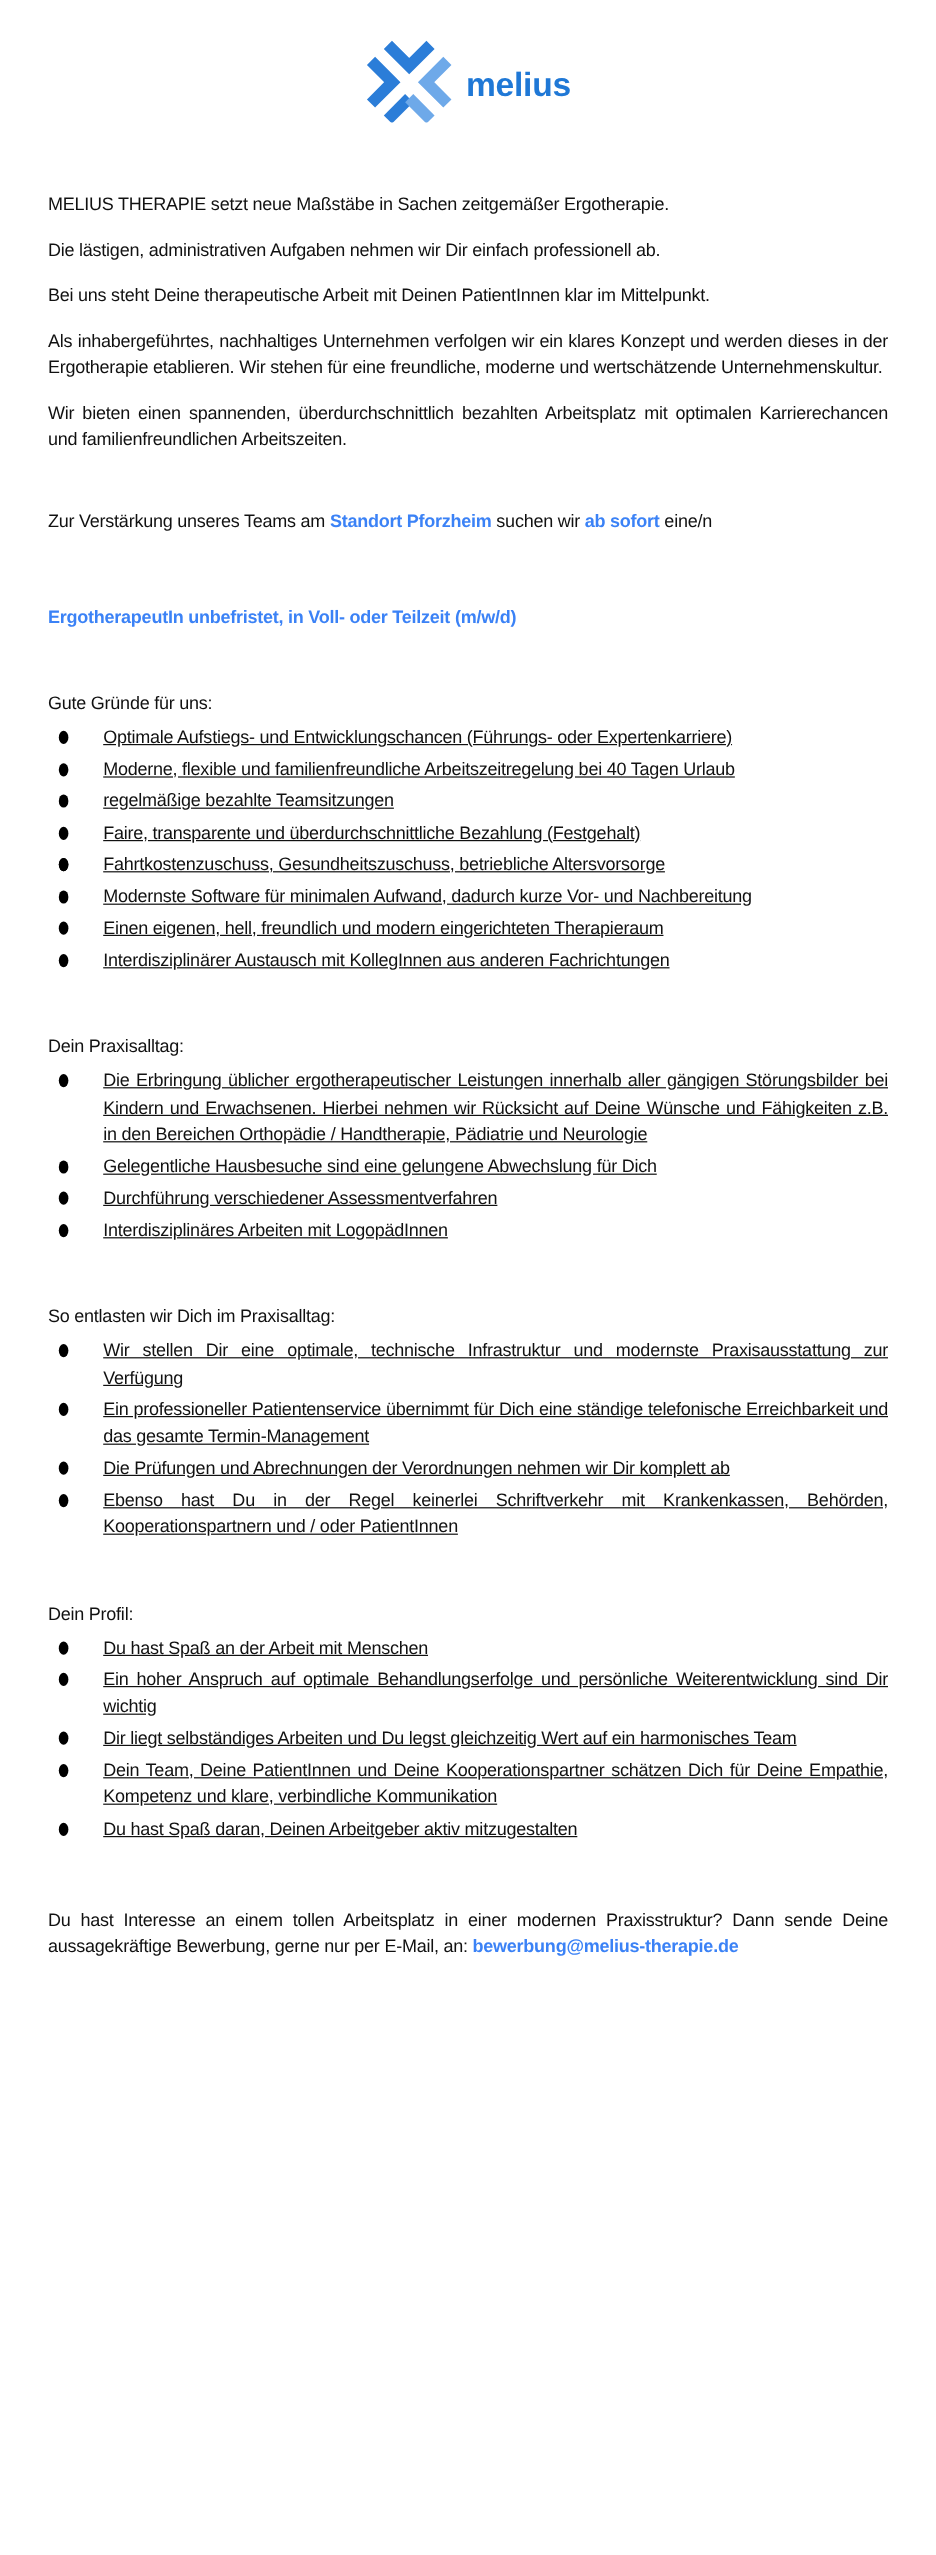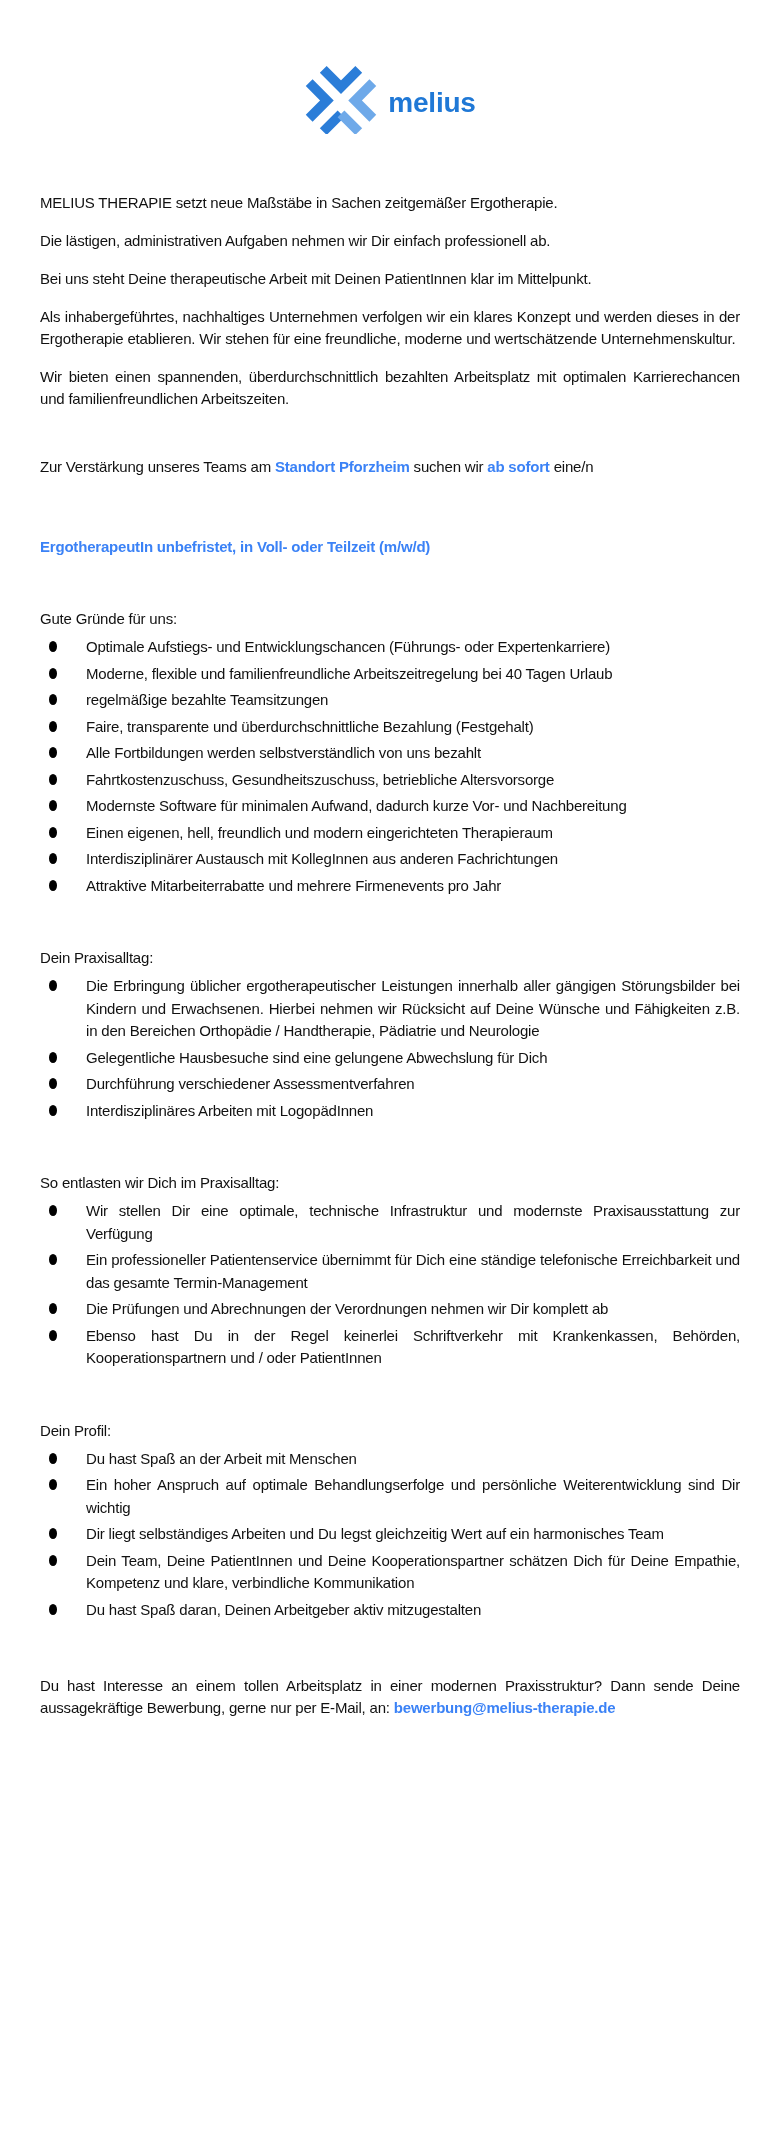--- a/index.html
+++ b/index.html
@@ -3,41 +3,42 @@
 <meta charset="utf-8">
 <style>
   html, body { margin: 0; padding: 0; background: #ffffff; }
   body {
     width: 780px;
     font-family: "Liberation Sans", sans-serif;
     font-size: 15px;
     color: #111111;
     letter-spacing: -0.2px;
   }
-  .page { box-sizing: border-box; width: 780px; padding: 64px 40px 56px 40px; }
+  .page { box-sizing: border-box; width: 780px; padding: 32px 40px 56px 40px; }
 
   
   .logo { display: flex; justify-content: center; align-items: flex-start; gap: 10px; height: 70px; }
   .logo svg { display: block; }
   .wordmark { color: #1f78d6; font-weight: 700; font-size: 28px; margin-top: 25px; line-height: 1; letter-spacing: -0.2px; }
 
   
   .intro { margin-top: 58px; }
   .para { margin: 0 0 16px 0; line-height: 22px; text-align: justify; }
   .vacancy { margin-top: 46px; line-height: 22px; }
   .job-title { margin-top: 58px; line-height: 22px; font-weight: 700; }
   .section-heading { margin-top: 50px; line-height: 22px; }
 
   .bullet-list { list-style: none; margin: 6px 0 0 0; padding: 0; }
   .bullet-list li {
     position: relative;
     padding-left: 46px;
     margin-top: 4px;
     line-height: 22.5px;
     text-align: justify;
+    text-decoration: underline;
   }
   .dot {
     position: absolute;
     left: 9px; top: 5px;
     width: 8px; height: 11px;
     background: #000000;
     border-radius: 50%;
   }
 
   .closing { margin-top: 54px; line-height: 22px; text-align: justify; }
@@ -73,26 +74,25 @@
 
   <div class="job-title">ErgotherapeutIn unbefristet, in Voll- oder Teilzeit (m/w/d)</div>
 
   <div>
       <div class="section-heading">Gute Gründe für uns:</div>
       <ul class="bullet-list">
         <li><span class="dot"></span><span>Optimale Aufstiegs- und Entwicklungschancen (Führungs- oder Expertenkarriere)</span></li>
         <li><span class="dot"></span><span>Moderne, flexible und familienfreundliche Arbeitszeitregelung bei 40 Tagen Urlaub</span></li>
         <li><span class="dot"></span><span>regelmäßige bezahlte Teamsitzungen</span></li>
         <li><span class="dot"></span><span>Faire, transparente und überdurchschnittliche Bezahlung (Festgehalt)</span></li>
-        <li><span class="dot"></span><span>Alle Fortbildungen werden selbstverständlich von uns bezahlt</span></li>
+        <li><span class="dot"></span></li>
         <li><span class="dot"></span><span>Fahrtkostenzuschuss, Gesundheitszuschuss, betriebliche Altersvorsorge</span></li>
         <li><span class="dot"></span><span>Modernste Software für minimalen Aufwand, dadurch kurze Vor- und Nachbereitung</span></li>
         <li><span class="dot"></span><span>Einen eigenen, hell, freundlich und modern eingerichteten Therapieraum</span></li>
         <li><span class="dot"></span><span>Interdisziplinärer Austausch mit KollegInnen aus anderen Fachrichtungen</span></li>
-        <li><span class="dot"></span><span>Attraktive Mitarbeiterrabatte und mehrere Firmenevents pro Jahr</span></li>
       </ul>
       <div class="section-heading">Dein Praxisalltag:</div>
       <ul class="bullet-list">
         <li><span class="dot"></span><span>Die Erbringung üblicher ergotherapeutischer Leistungen innerhalb aller gängigen Störungsbilder bei Kindern und Erwachsenen. Hierbei nehmen wir Rücksicht auf Deine Wünsche und Fähigkeiten z.B. in den Bereichen Orthopädie / Handtherapie, Pädiatrie und Neurologie</span></li>
         <li><span class="dot"></span><span>Gelegentliche Hausbesuche sind eine gelungene Abwechslung für Dich</span></li>
         <li><span class="dot"></span><span>Durchführung verschiedener Assessmentverfahren</span></li>
         <li><span class="dot"></span><span>Interdisziplinäres Arbeiten mit LogopädInnen</span></li>
       </ul>
       <div class="section-heading">So entlasten wir Dich im Praxisalltag:</div>
       <ul class="bullet-list">

